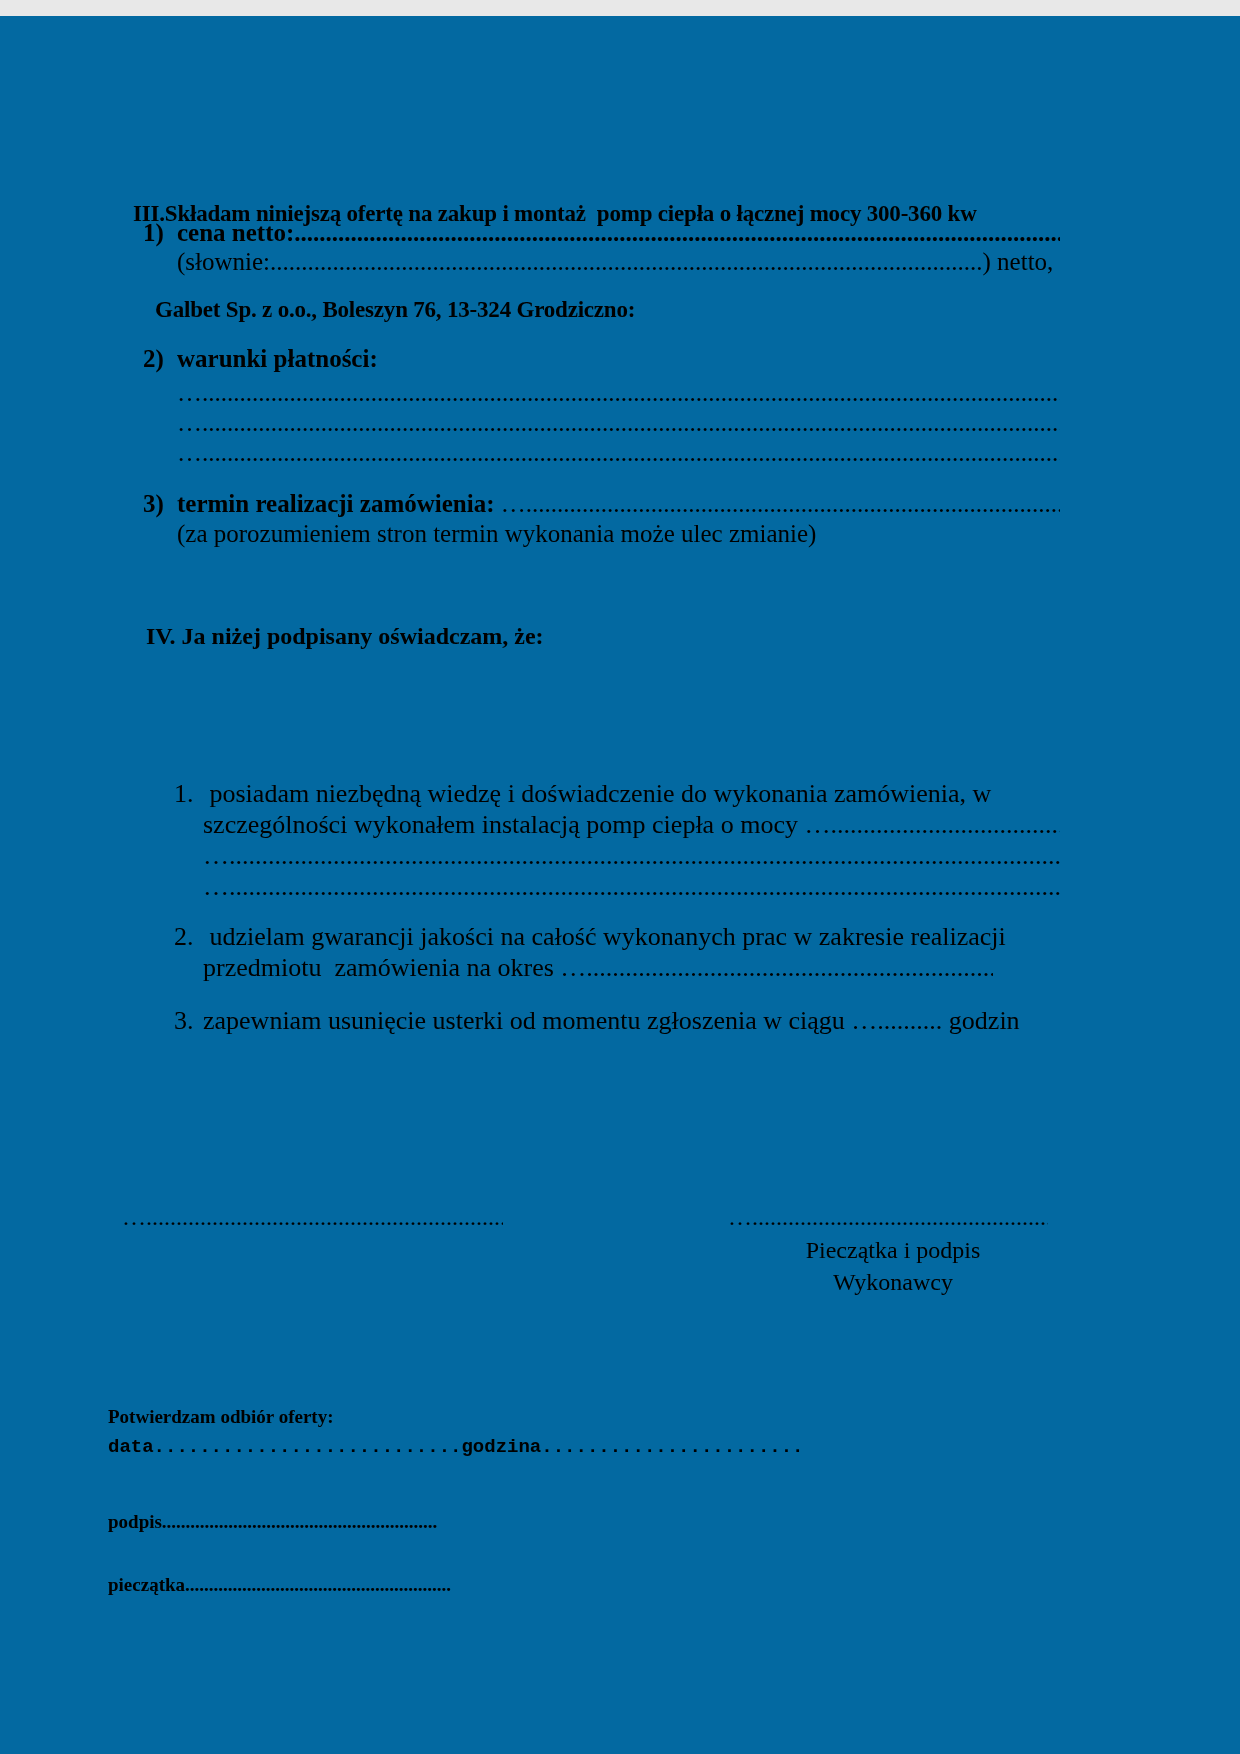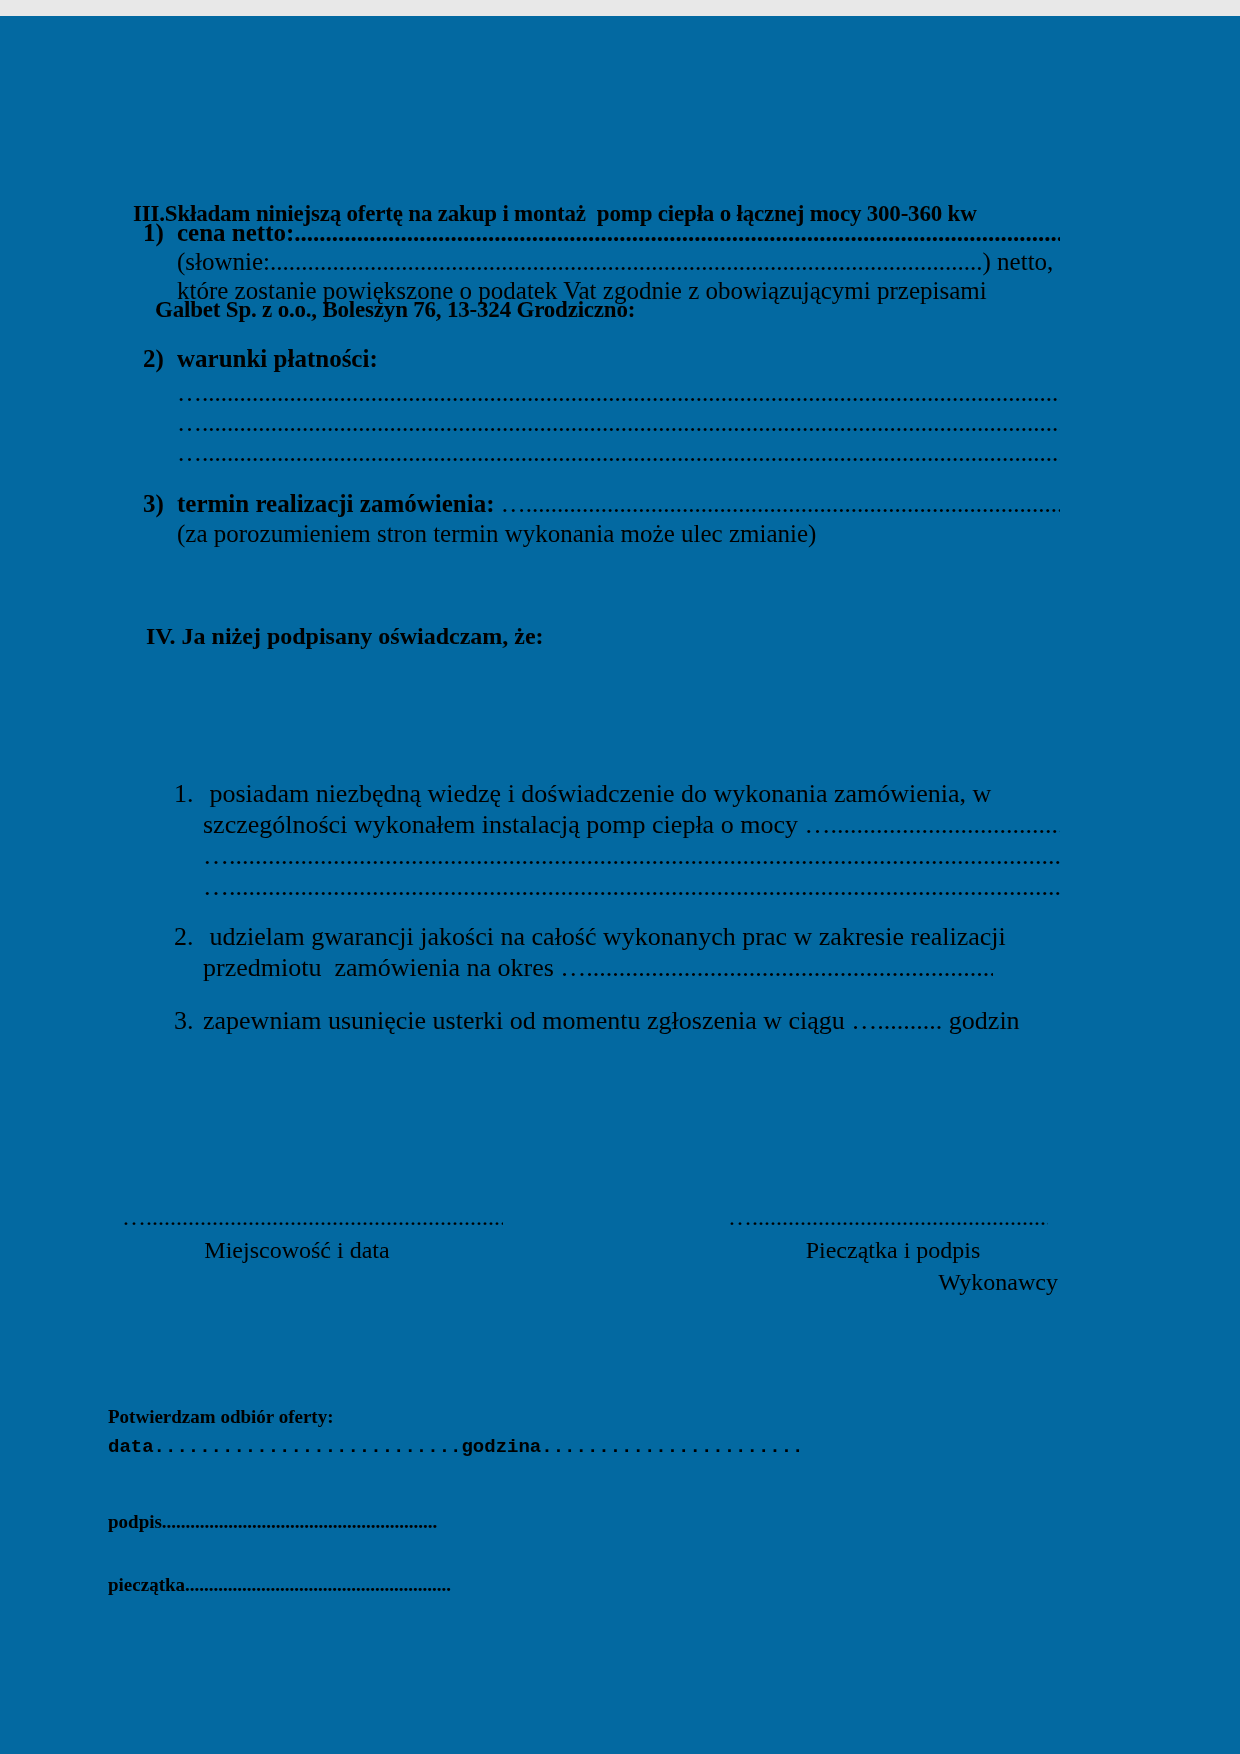--- a/index.html
+++ b/index.html
@@ -52,21 +52,20 @@
     <div class="row b">
       <span class="num">1)</span>
       <span class="clip w883"><span>cena netto:</span><span>..................................................................................................................................</span></span>
     </div>
     <div class="row">
       <span class="num"></span>
       <span class="pre">(słownie:..................................................................................................................) netto,</span>
     </div>
     <div class="row">
       <span class="num"></span>
-      <span class="pre">które zostanie powiększone o podatek Vat zgodnie z obowiązującymi przepisami</span>
     </div>
   </div>
 
   <div class="abs item" style="left:143px;top:328px;">
     <div class="row b">
       <span class="num">2)</span>
       <span>warunki płatności:</span>
     </div>
     <div class="dotrows">
       <div class="row">
@@ -132,27 +131,26 @@
 
   <div class="abs decl" style="left:174px;top:989px;">
     <div class="row">
       <span class="dnum">3.</span>
       <span class="pre">zapewniam usunięcie usterki od momentu zgłoszenia w ciągu ….......... godzin</span>
     </div>
   </div>
 
   <div class="abs sig" style="left:122px;top:1186px;width:381px;">
     <div class="clip" style="width:381px;">…......................................................................</div>
-    <div class="lbl" style="width:350px;">Miejscowość i data</div>
   </div>
 
   <div class="abs sig" style="left:728px;top:1186px;width:320px;">
     <div class="clip" style="width:320px;">…............................................................</div>
     <div class="lbl" style="width:330px;">Pieczątka i podpis</div>
-    <div class="lbl" style="width:330px;margin-top:0;text-align:right;">Wykonawcy</div>
+    <div class="lbl" style="width:330px;margin-top:0;">Wykonawcy</div>
   </div>
 
   <div class="abs foot" style="left:108px;top:1390px;">Potwierdzam odbiór oferty:</div>
   <div class="abs foot" style="left:108px;top:1420px;font-family:Liberation Mono, monospace;">data...........................godzina.......................</div>
   <div class="abs foot" style="left:108px;top:1495px;">podpis..........................................................</div>
   <div class="abs foot" style="left:108px;top:1558px;">pieczątka........................................................</div>
 
 </div>
 
 </body></html>

